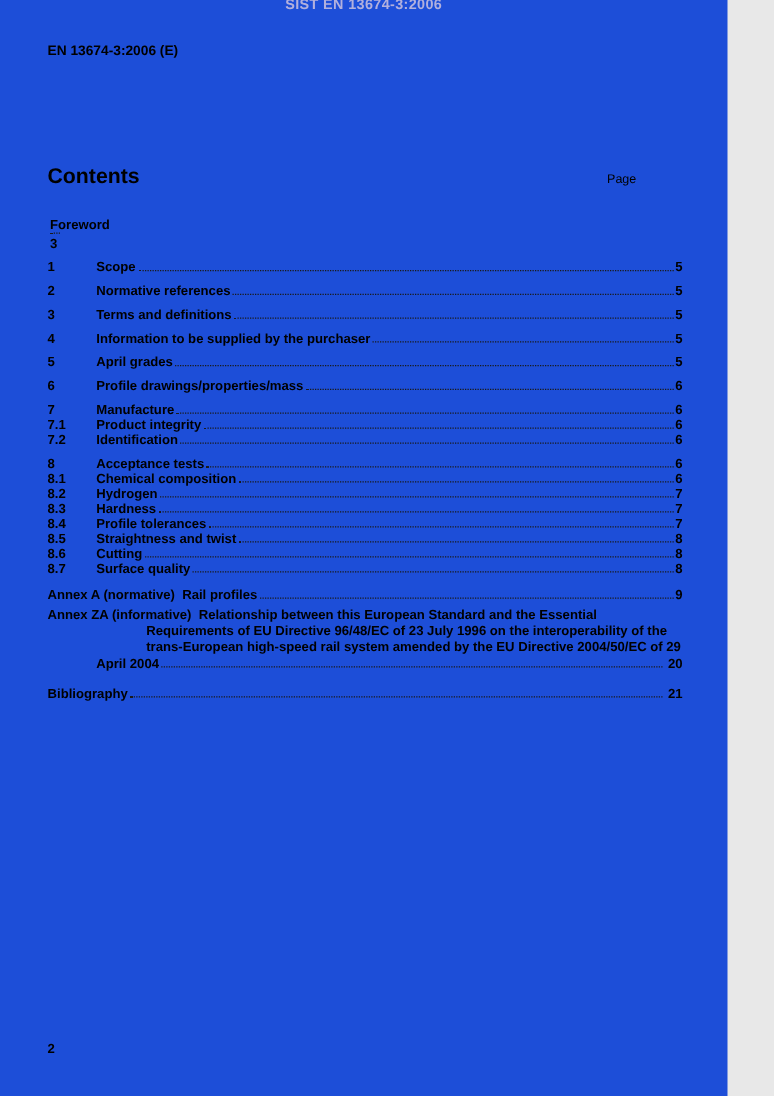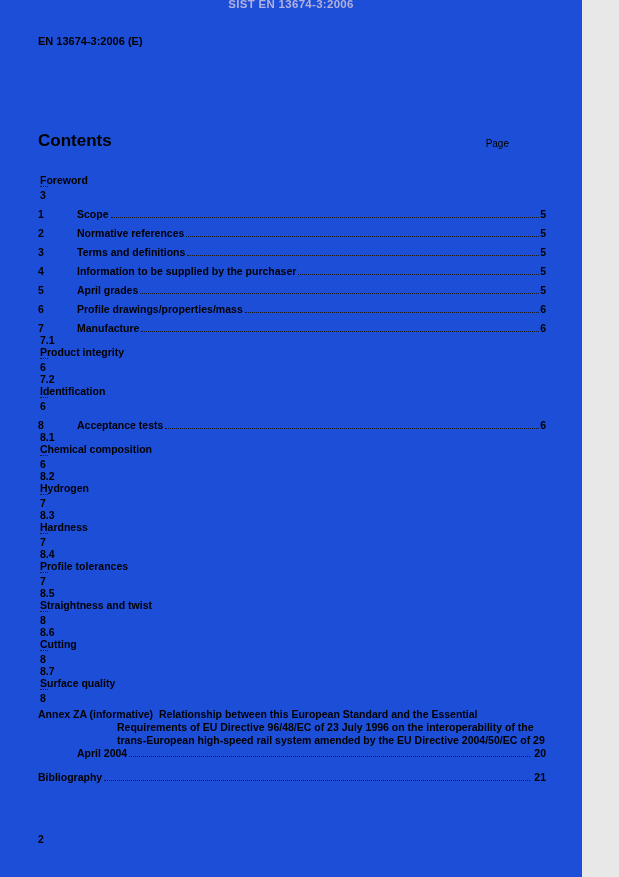--- a/index.html
+++ b/index.html
@@ -52,21 +52,21 @@
   }
   .toc-entry {
     display: flex;
     align-items: baseline;
     font-size: 10.5px;
     font-weight: bold;
     line-height: 12px;
   }
   .toc-entry.first { margin-top: 0; flex-direction: column; }
   .toc-entry.wide { margin-top: 7px; }
-  .toc-entry.tight { margin-top: 0; flex-direction: column; }
+  .toc-entry.tight { margin-top: 0; }
   .toc-entry.annex-a { margin-top: 9px; }
   .toc-entry.annex-za { display: block; margin-top: 4px; line-height: 13px; }
   .toc-entry.bibliography { margin-top: 11px; }
   .num {
     flex: none;
     width: 39px;
   }
   .title { white-space: pre-wrap; }
   .leader {
     flex: 1 1 auto;
@@ -195,20 +195,25 @@
         <span class="title">Cutting</span>
         <span class="leader"></span>
         <span class="pagenum">8</span>
       </div>
       <div class="toc-entry tight">
         <span class="num">8.7</span>
         <span class="title">Surface quality</span>
         <span class="leader"></span>
         <span class="pagenum">8</span>
       </div>
+      <div class="toc-entry annex-a">
+        <span class="title">Annex A (normative)  Rail profiles</span>
+        <span class="leader"></span>
+        <span class="pagenum">9</span>
+      </div>
       <div class="toc-entry annex-za">
         <div class="za-line">Annex ZA (informative)  Relationship between this European Standard and the Essential</div>
         <div class="za-line cont">Requirements of EU Directive 96/48/EC of 23 July 1996 on the interoperability of the</div>
         <div class="za-line cont">trans-European high-speed rail system amended by the EU Directive 2004/50/EC of 29</div>
         <div class="za-last">
           <span class="title">April 2004</span>
           <span class="leader"></span>
           <span class="pagenum"> 20</span>
         </div>
       </div>

